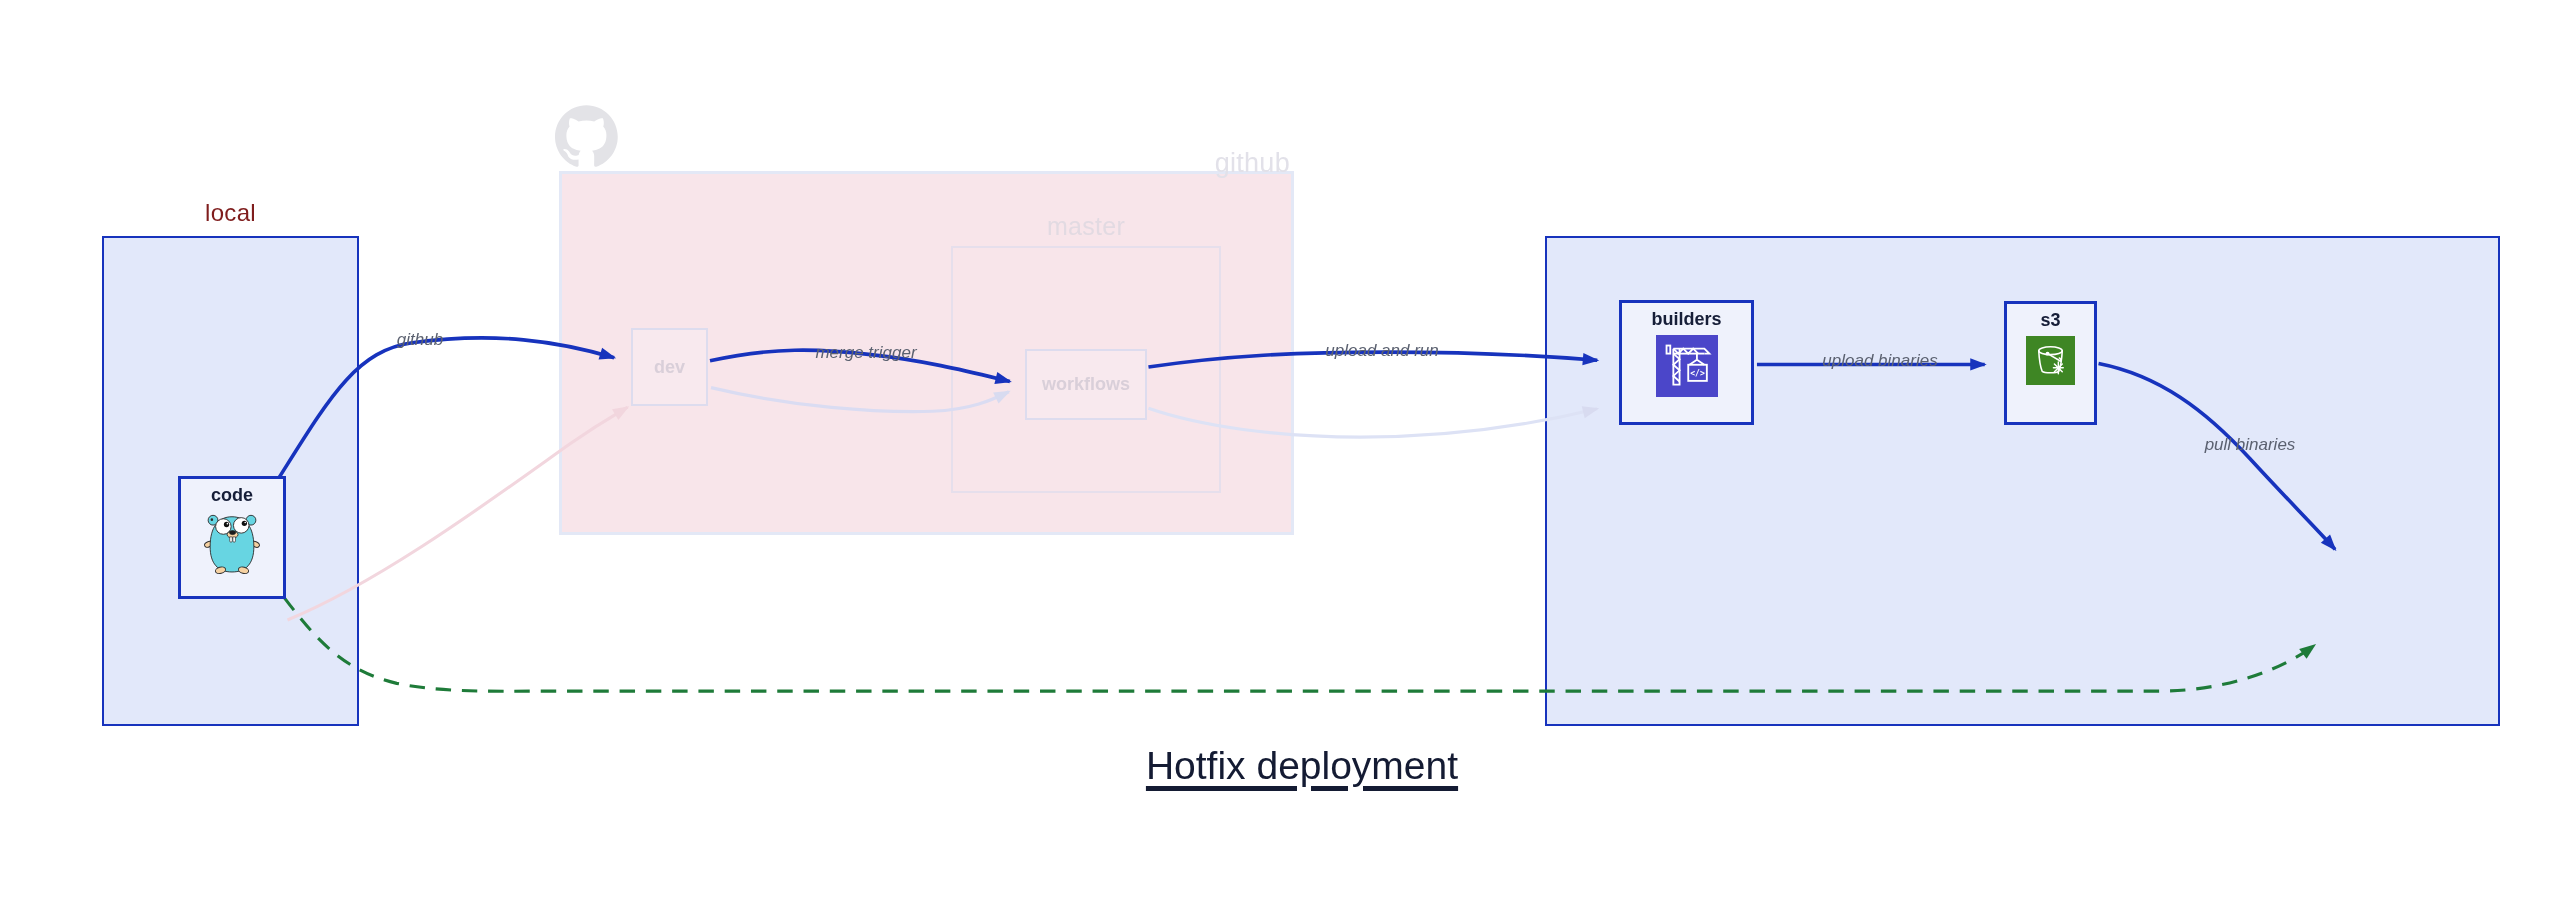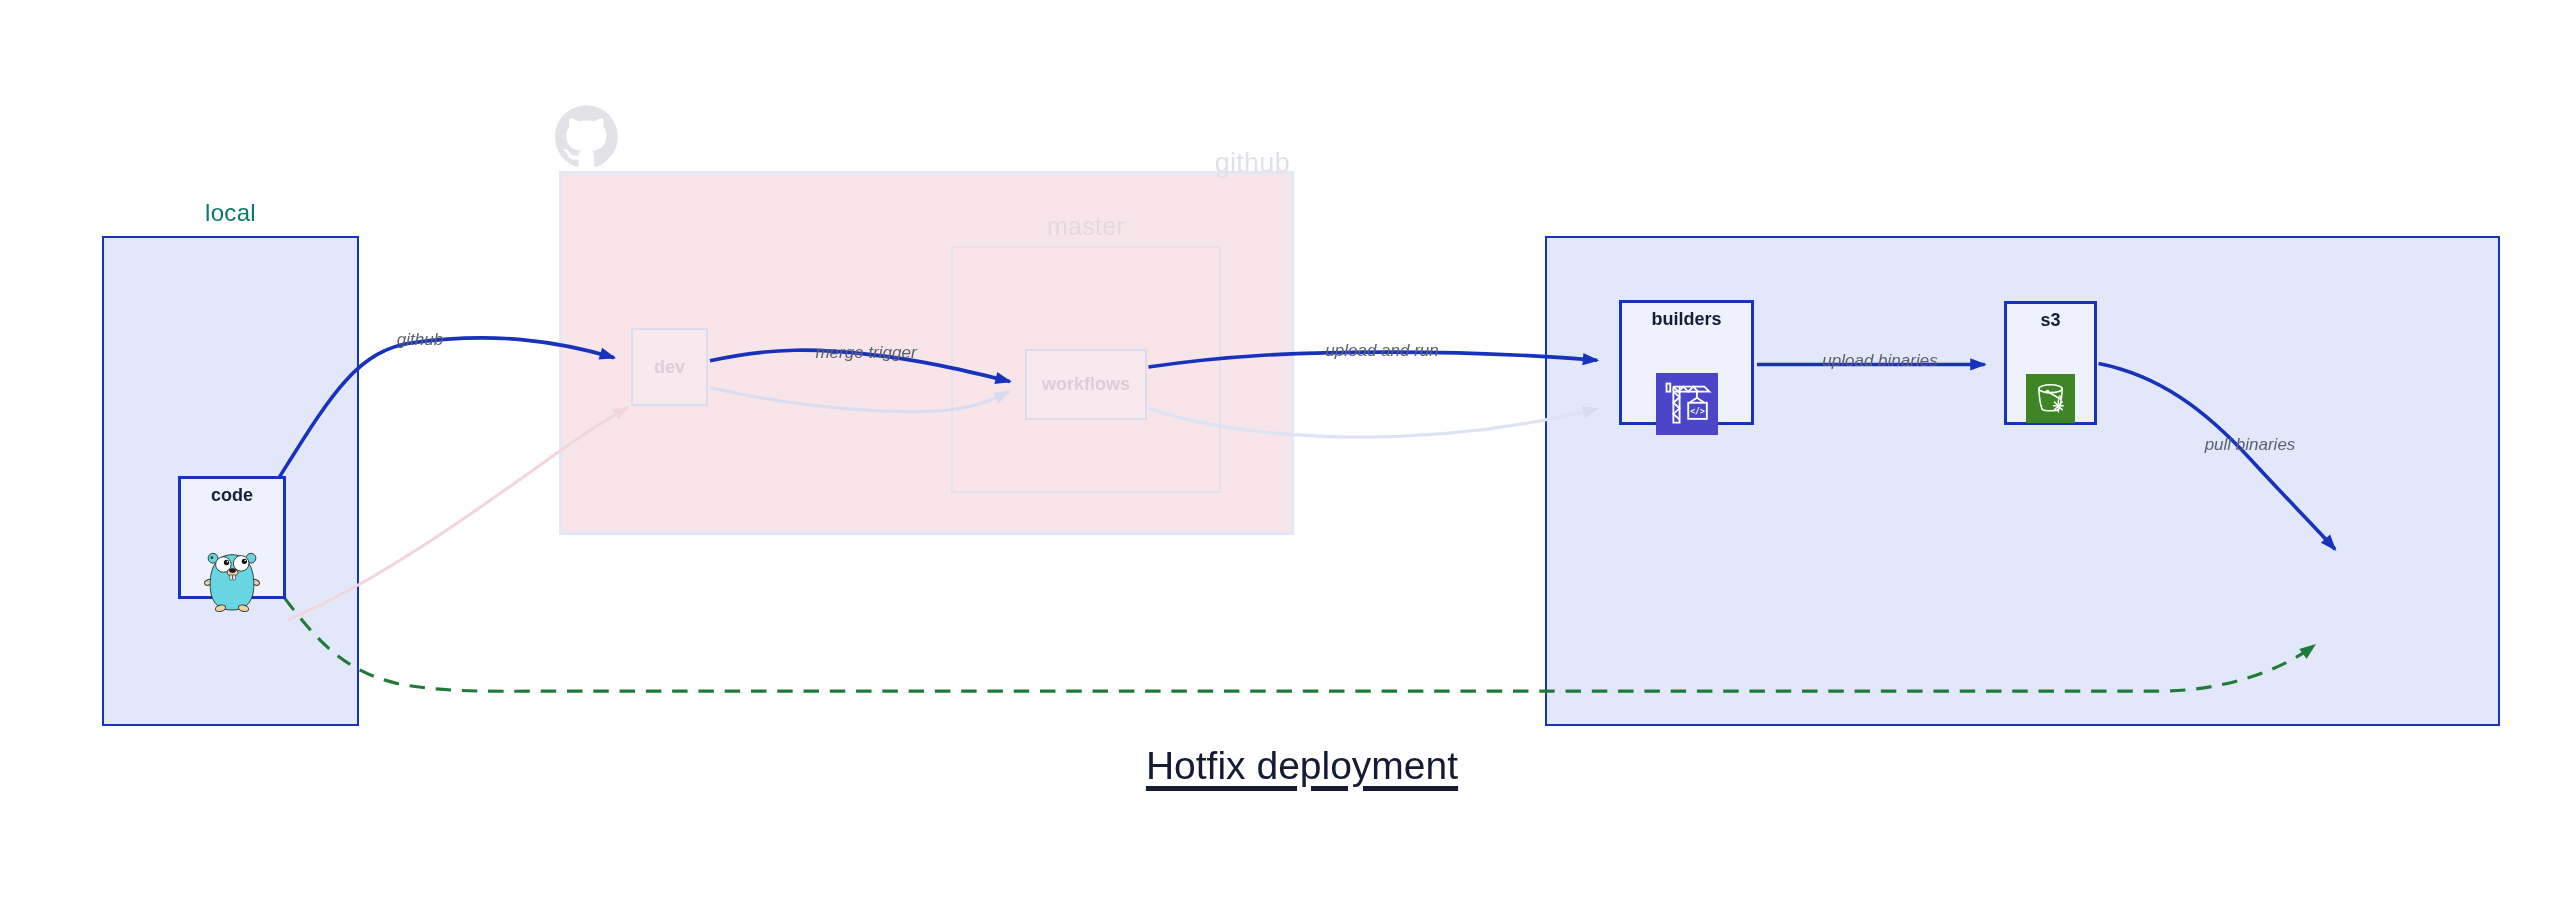--- a/index.html
+++ b/index.html
@@ -5,26 +5,26 @@
   html,body{margin:0;padding:0;background:#ffffff;}
   body{font-family:"Liberation Sans", sans-serif; -webkit-font-smoothing:antialiased;}
   #canvas{position:relative;width:2604px;height:902px;background:#ffffff;overflow:hidden;}
 
   
   .cluster{position:absolute;box-sizing:border-box;}
   .cluster.local, .cluster.aws{background:#e2e8fa;border:2.6px solid #1733bd;}
   .cluster.github{background:#f8e5ea;border:3.1px solid #e3e8f6;}
   .cluster.master{background:transparent;border:2.6px solid #e6dfec;}
 
-  .cluster-label{position:absolute;text-align:center;color:#0f766e;font-size:24px;font-weight:500;letter-spacing:0.3px;}
+  .cluster-label{position:absolute;text-align:center;color:#7f1d1d;font-size:24px;font-weight:500;letter-spacing:0.3px;}
   .cluster-label.faded-pinkgray{color:#e2dae2;font-size:25px;}
   .cluster-label.faded-gray{color:#e2e1e9;font-size:27px;text-align:right;}
 
   
-  .node{position:absolute;box-sizing:border-box;display:flex;flex-direction:column;align-items:center;gap:38px;}
+  .node{position:absolute;box-sizing:border-box;display:flex;flex-direction:column;align-items:center;}
   .node.solid{background:#eff2fc;border:3.1px solid #1733bd;}
   .node.faded{background:#f8e9ee;border:2.6px solid #dddcee;}
   .node-label{font-weight:bold;font-size:18px;color:#161e38;margin-top:6.2px;}
   .node.faded .node-label{color:#d9cfd9;margin:auto;}
   .icon-box{margin-top:5.2px;}
 
   
   .edge-label{position:absolute;transform:translate(-50%,-50%);font-style:italic;font-size:17px;color:#5b6170;white-space:nowrap;}
 
   

